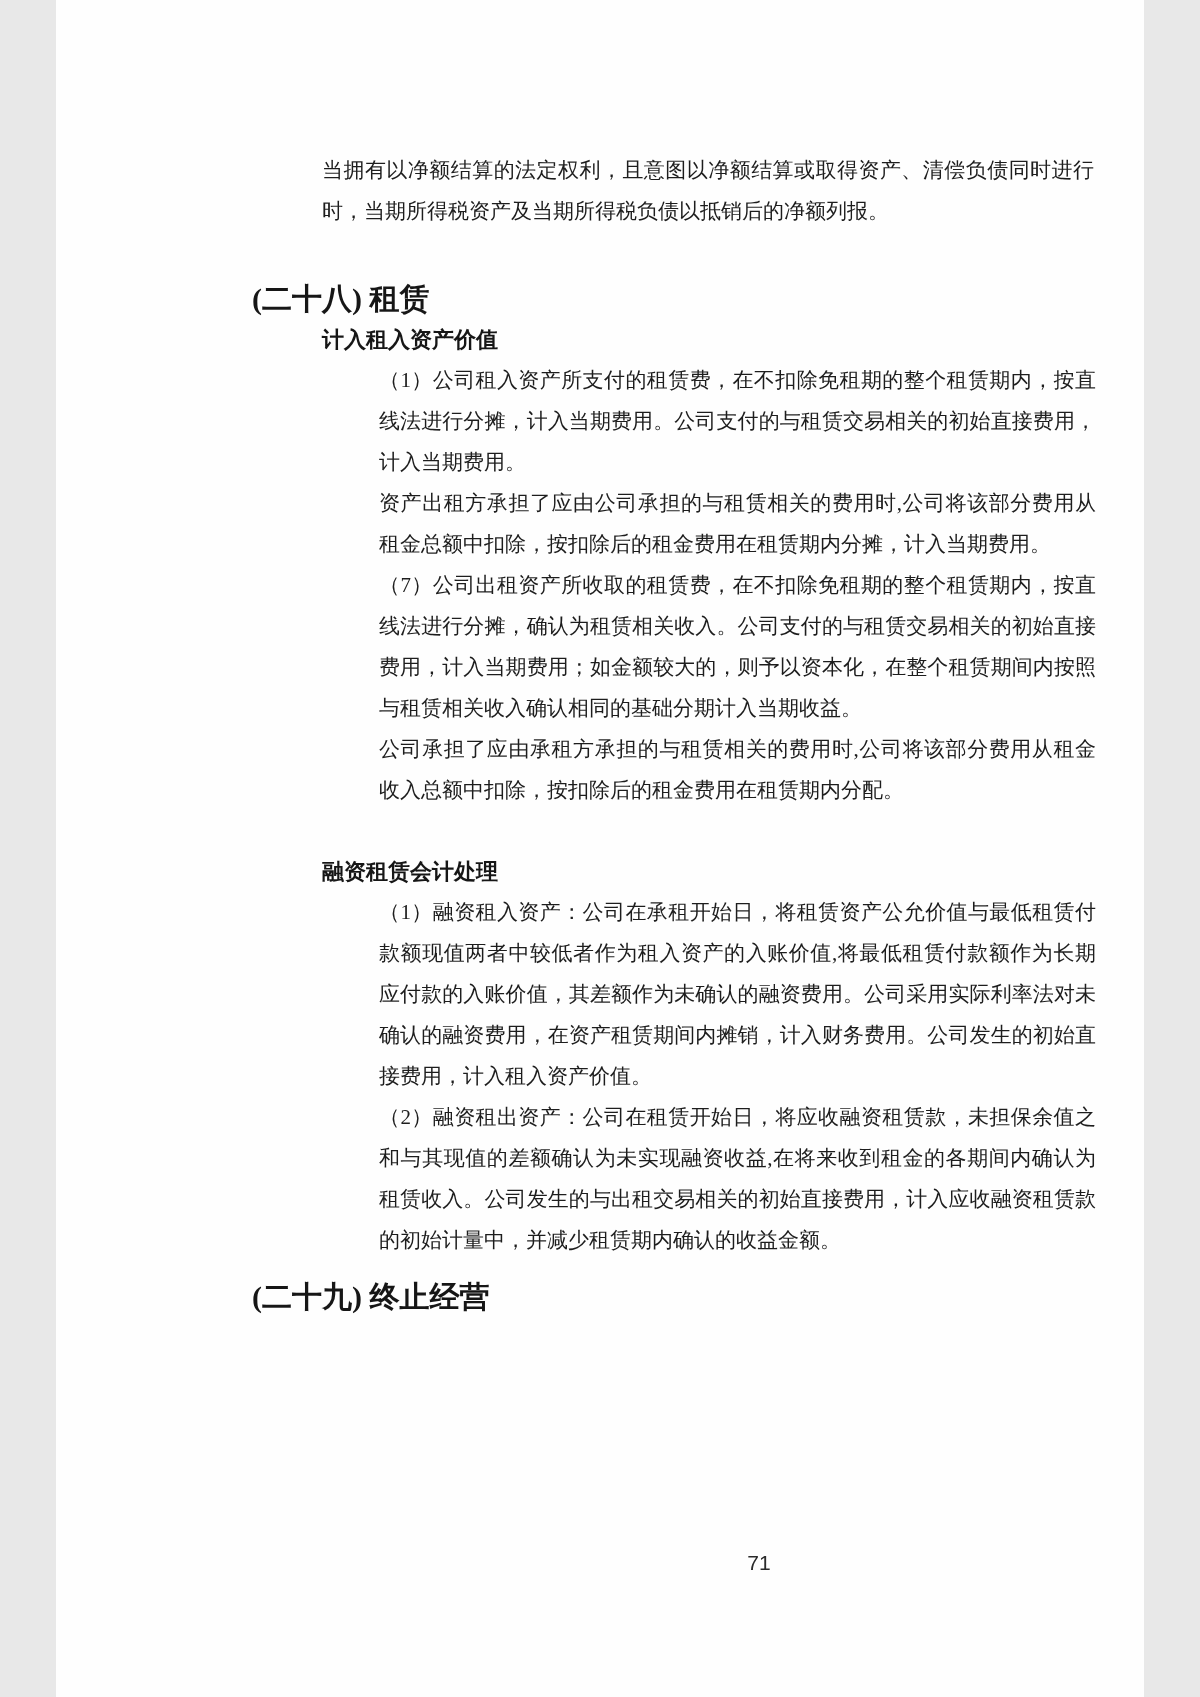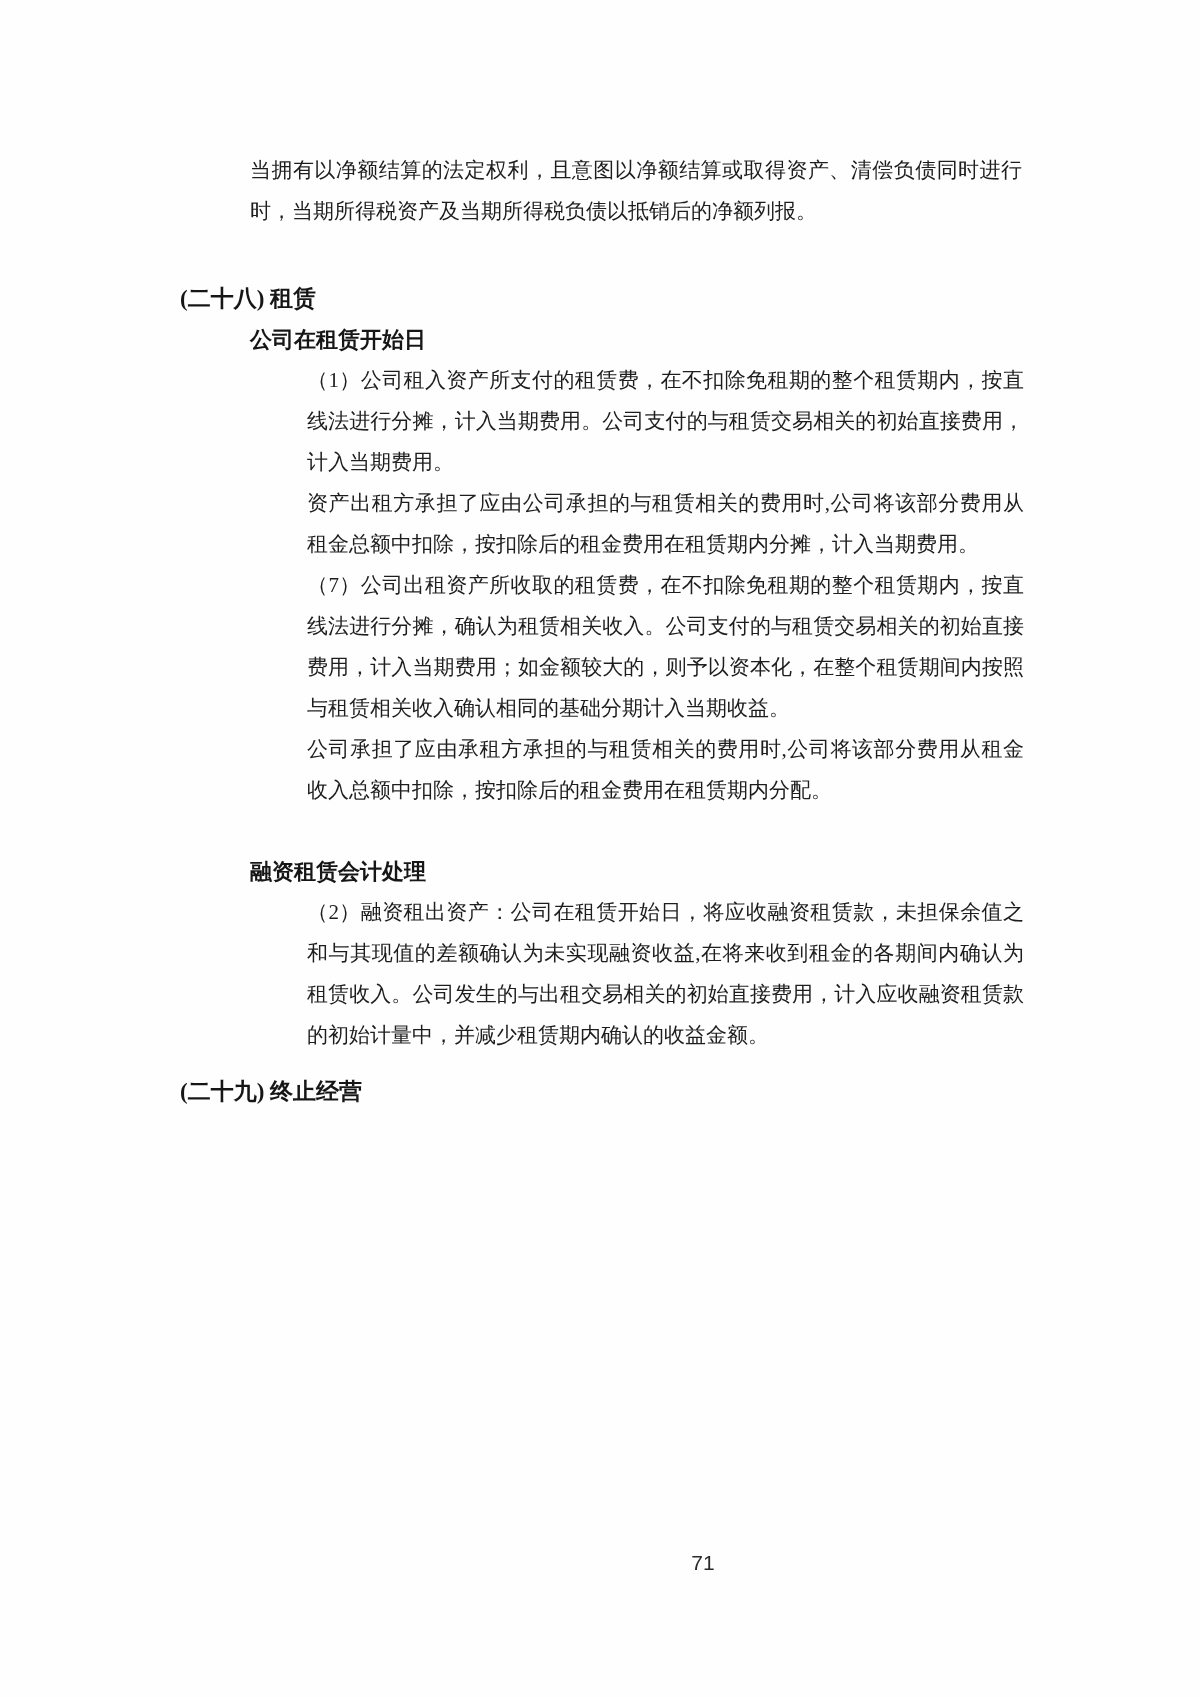--- a/index.html
+++ b/index.html
@@ -2,47 +2,48 @@
 <html><head>
 <meta charset="utf-8">
 <style>
   html, body {
     margin: 0;
     padding: 0;
     background: #e8e8e8;
   }
   .page {
     position: relative;
-    width: 1200px;
+    width: 1072px;
     height: 1697px;
     margin: 0 auto;
     background: #fefefe;
     overflow: hidden;
     font-family: "Liberation Serif", "DejaVu Serif", serif;
     color: #1d1d1d;
+    padding-left: 16px;
   }
   .para {
     font-size: 21px;
     line-height: 41px;
     text-align: justify;
     margin: 0;
   }
   .lv1 {
     margin-left: 250px;
     width: 772px;
   }
   .lv2 {
     margin-left: 307px;
     width: 717px;
   }
   .p-intro-1 { margin-top: 150px; }
   .sec-heading {
     margin: 0;
     margin-left: 180px;
-    font-size: 23px;
+    font-size: 30px;
     line-height: 41px;
     font-weight: bold;
     color: #161616;
   }
   .sec-28 { margin-top: 46px; }
   .sec-29 { margin-top: 15px; }
   .sub-heading {
     margin: 0;
     margin-left: 250px;
     font-size: 22px;
@@ -66,32 +67,33 @@
 </head>
 <body>
 
 <div class="page">
 
   <p class="para lv1 p-intro-1">当拥有以净额结算的法定权利，且意图以净额结算或取得资产、清偿负债同时进行时，当期所得税资产及当期所得税负债以抵销后的净额列报。</p>
 
 
   <h2 class="sec-heading sec-28">(二十八) 租赁</h2>
 
-  <h3 class="sub-heading">公司在租赁开始日</h3>
+  <h3 class="sub-heading">计入租入资产价值</h3>
 
   <p class="para lv2">（1）公司租入资产所支付的租赁费，在不扣除免租期的整个租赁期内，按直线法进行分摊，计入当期费用。公司支付的与租赁交易相关的初始直接费用，计入当期费用。</p>
 
   <p class="para lv2">资产出租方承担了应由公司承担的与租赁相关的费用时,公司将该部分费用从租金总额中扣除，按扣除后的租金费用在租赁期内分摊，计入当期费用。</p>
 
   <p class="para lv2">（7）公司出租资产所收取的租赁费，在不扣除免租期的整个租赁期内，按直线法进行分摊，确认为租赁相关收入。公司支付的与租赁交易相关的初始直接费用，计入当期费用；如金额较大的，则予以资本化，在整个租赁期间内按照与租赁相关收入确认相同的基础分期计入当期收益。</p>
 
   <p class="para lv2">公司承担了应由承租方承担的与租赁相关的费用时,公司将该部分费用从租金收入总额中扣除，按扣除后的租金费用在租赁期内分配。</p>
 
   <h3 class="sub-heading sub-fin">融资租赁会计处理</h3>
 
+  <p class="para lv2">（1）融资租入资产：公司在承租开始日，将租赁资产公允价值与最低租赁付款额现值两者中较低者作为租入资产的入账价值,将最低租赁付款额作为长期应付款的入账价值，其差额作为未确认的融资费用。公司采用实际利率法对未确认的融资费用，在资产租赁期间内摊销，计入财务费用。公司发生的初始直接费用，计入租入资产价值。</p>
 
   <p class="para lv2">（2）融资租出资产：公司在租赁开始日，将应收融资租赁款，未担保余值之和与其现值的差额确认为未实现融资收益,在将来收到租金的各期间内确认为租赁收入。公司发生的与出租交易相关的初始直接费用，计入应收融资租赁款的初始计量中，并减少租赁期内确认的收益金额。</p>
 
   <h2 class="sec-heading sec-29">(二十九) 终止经营</h2>
 
   <div class="page-number">71</div>
 
 </div>
 
 </body></html>

